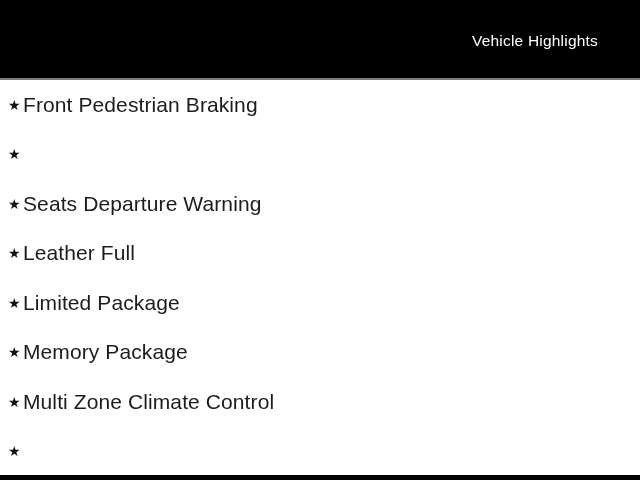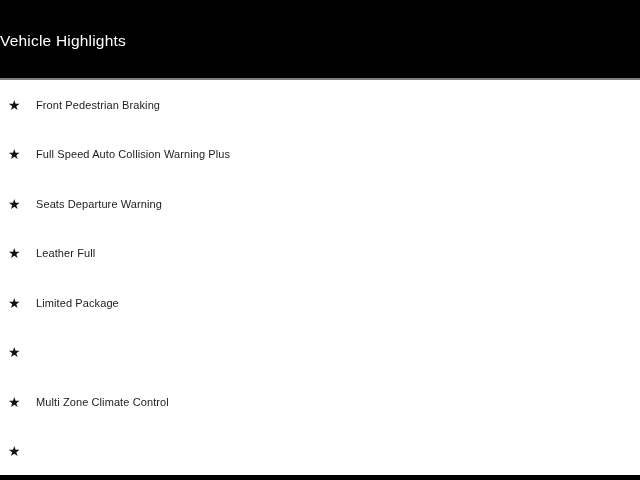--- a/index.html
+++ b/index.html
@@ -14,20 +14,21 @@
     overflow: hidden;
     font-family: "Liberation Sans", sans-serif;
   }
   .header {
     box-sizing: border-box;
     height: 80px;
     background: #000000;
     border-bottom: 2px solid #7e7e7e;
     display: flex;
     align-items: center;
+    justify-content: flex-end;
     padding-right: 42px;
   }
   .header .title {
     margin: 0;
     padding-top: 4px;
     color: #ffffff;
     font-size: 15.5px;
     font-weight: 400;
     letter-spacing: 0.2px;
   }
@@ -43,22 +44,22 @@
     padding-left: 8px;
   }
   .star {
     width: 15px;
     font-size: 14px;
     line-height: 1;
     color: #111111;
     flex: 0 0 auto;
   }
   .label {
-    margin-left: 13px;
-    font-size: 11px;
+    margin-left: 0;
+    font-size: 21px;
     color: #1c1c1c;
     letter-spacing: 0.1px;
   }
   .footer {
     position: absolute;
     left: 0;
     bottom: 0;
     width: 100%;
     height: 5px;
     background: #000000;
@@ -74,40 +75,40 @@
   </header>
 
   <ul class="list">
   <li class="item">
     <span class="star">★</span>
     <span class="label">Front Pedestrian Braking</span>
   </li>
 
   <li class="item">
     <span class="star">★</span>
-    <span class="label">Full Speed Auto Collision Warning Plus</span>
   </li>
 
   <li class="item">
     <span class="star">★</span>
     <span class="label">Seats Departure Warning</span>
   </li>
 
   <li class="item">
     <span class="star">★</span>
     <span class="label">Leather Full</span>
   </li>
 
   <li class="item">
     <span class="star">★</span>
     <span class="label">Limited Package</span>
   </li>
 
   <li class="item">
     <span class="star">★</span>
+    <span class="label">Memory Package</span>
   </li>
 
   <li class="item">
     <span class="star">★</span>
     <span class="label">Multi Zone Climate Control</span>
   </li>
 
   <li class="item">
     <span class="star">★</span>
   </li>

